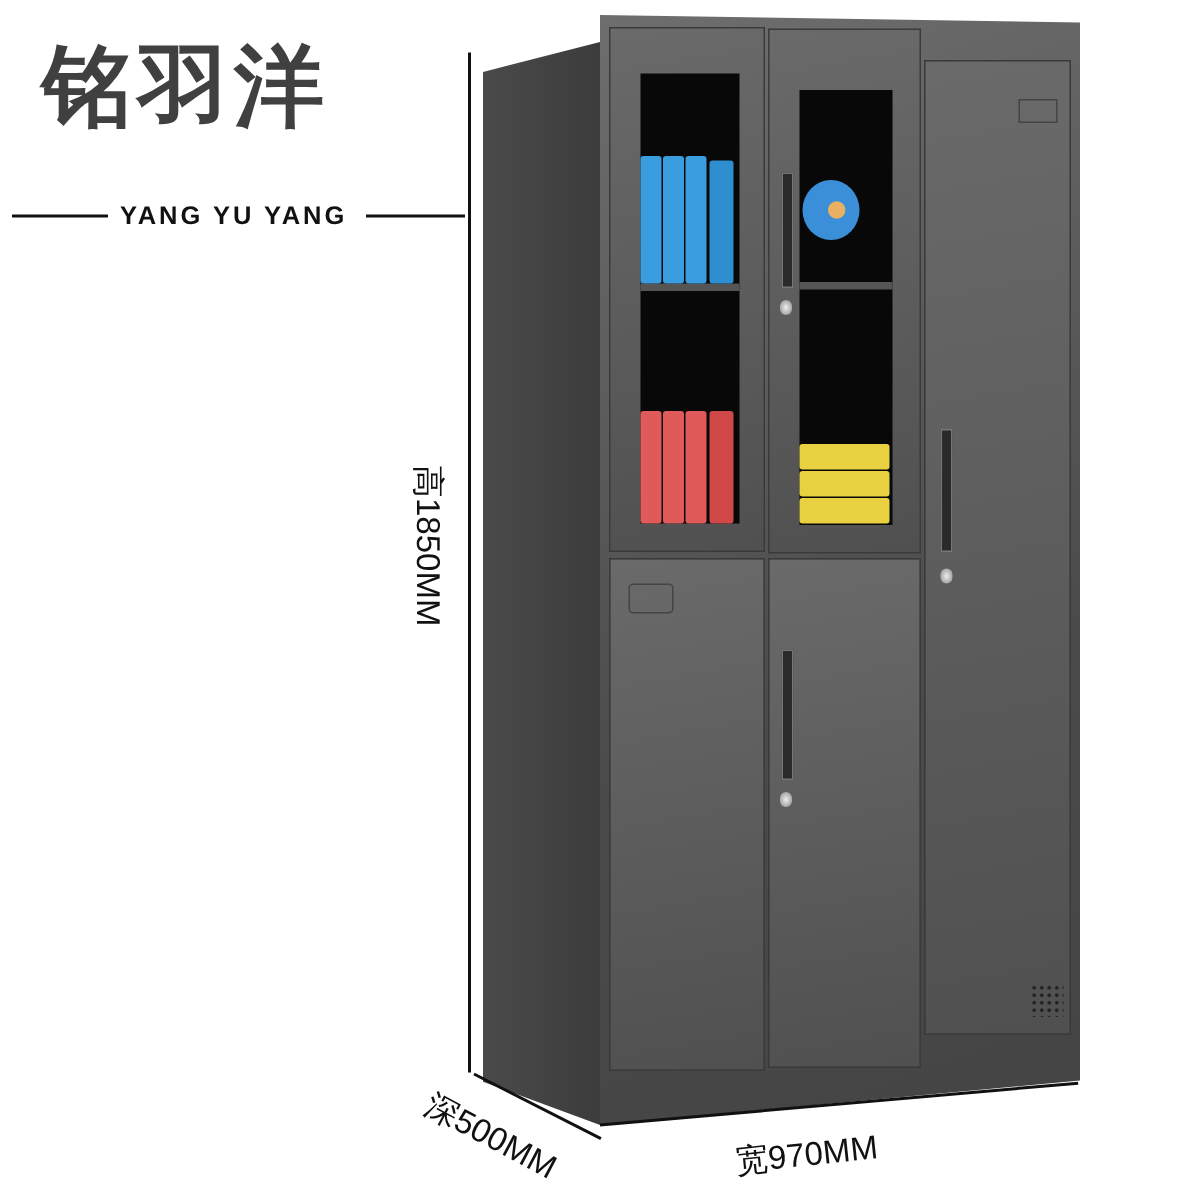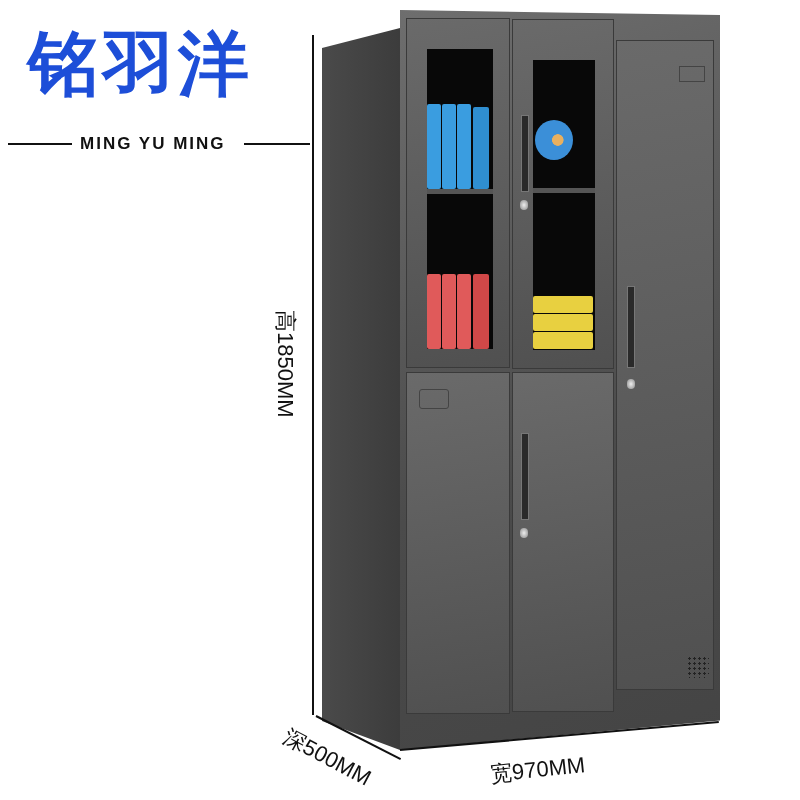--- a/index.html
+++ b/index.html
@@ -1,37 +1,37 @@
 <!DOCTYPE html>
 <html><head>
 <meta charset="utf-8">
 <style>
   html,body{margin:0;padding:0;background:#fff;}
   body{width:800px;height:800px;position:relative;overflow:hidden;font-family:"DejaVu Sans",sans-serif;}
   .abs{position:absolute;}
-  .brand{left:28px;top:28px;font-size:71px;font-weight:bold;color:#1d4ed8;letter-spacing:4px;font-family:"DejaVu Serif",serif;line-height:1;}
+  .brand{left:28px;top:28px;font-size:60px;font-weight:bold;color:#404040;letter-spacing:4px;font-family:"DejaVu Serif",serif;line-height:1;}
   .brand-sub{left:80px;top:134px;font-size:17px;font-weight:bold;letter-spacing:2px;color:#111;font-family:"Liberation Sans",sans-serif;}
   .line{height:2px;background:#111;}
   .dim-v{font-size:22px;color:#111;transform-origin:left top;transform:rotate(90deg);white-space:nowrap;font-family:"Liberation Sans",sans-serif;}
   .dim-w{font-size:22px;color:#111;white-space:nowrap;transform:rotate(-6deg);font-family:"Liberation Sans",sans-serif;}
   .dim-d{font-size:22px;color:#111;white-space:nowrap;transform:rotate(28deg);transform-origin:left top;font-family:"Liberation Sans",sans-serif;}
   .side{background:linear-gradient(90deg,#4a4a4a,#3c3c3c);}
   .front{background:linear-gradient(160deg,#6e6e6e,#4b4b4b 60%,#444);}
   .door{border:1px solid #3a3a3a;box-sizing:border-box;background:linear-gradient(170deg,#6a6a6a,#505050);}
   .glass{background:#080808;}
   .handle{background:#2a2a2a;border:1px solid #777;}
   .lock{width:8px;height:10px;border-radius:4px;background:radial-gradient(#eee,#888);}
   .binder{border-radius:2px;}
 </style>
 </head>
 <body>
 
 <div class="abs brand">铭羽洋</div>
 <div class="abs line" style="left:8px;top:143px;width:64px;"></div>
-<div class="abs brand-sub">MING YU MING</div>
+<div class="abs brand-sub">YANG YU YANG</div>
 <div class="abs line" style="left:244px;top:143px;width:66px;"></div>
 
 <div class="abs" style="left:312px;top:35px;width:2px;height:680px;background:#111;"></div>
 <div class="abs dim-v" style="left:300px;top:310px;">高1850MM</div>
 
 <div class="abs side" style="left:322px;top:28px;width:78px;height:722px;clip-path:polygon(0 20px,100% 0,100% 100%,0 96%);"></div>
 
 <div class="abs front" style="left:400px;top:10px;width:320px;height:740px;clip-path:polygon(0 0,100% 5px,100% 96%,0 100%);">
 
   <div class="abs door" style="left:6px;top:8px;width:104px;height:350px;">

